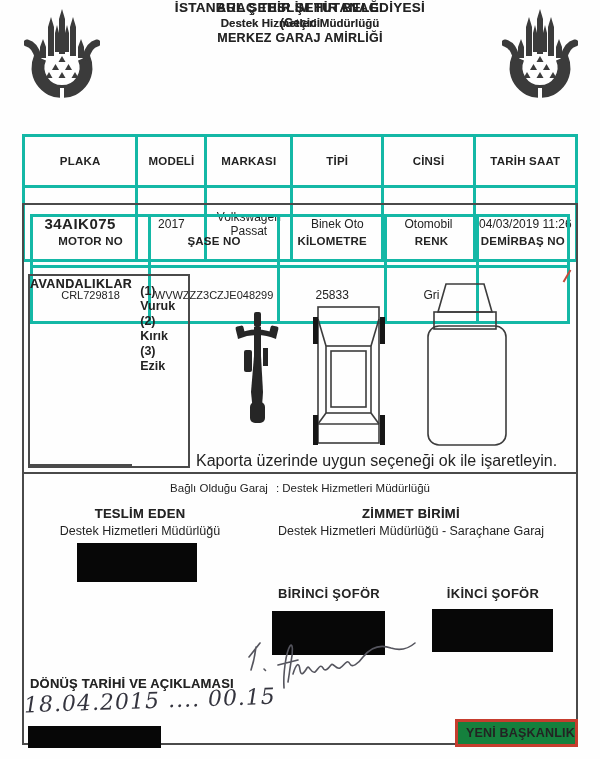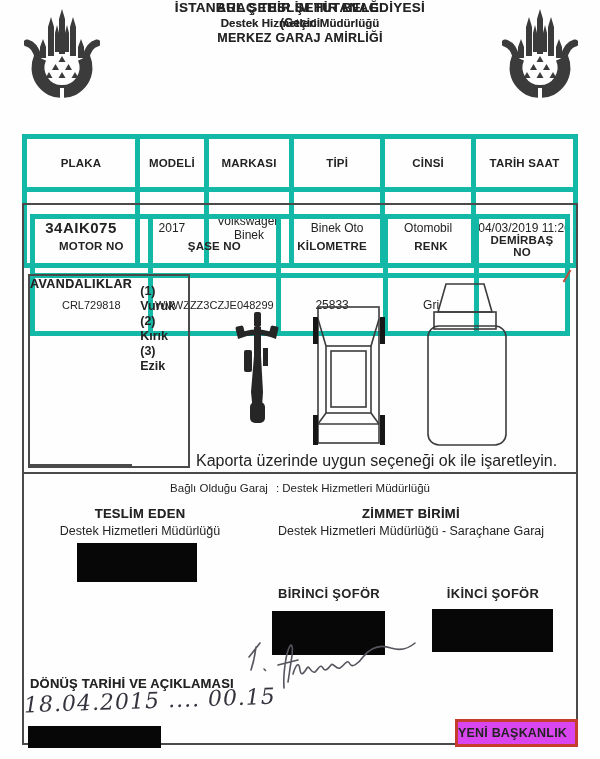--- a/index.html
+++ b/index.html
@@ -13,21 +13,21 @@
   
   .org-block{left:0; right:0; top:26;}
   .org1{font-size:13.5px; font-weight:bold; letter-spacing:.3px;}
   .org2{font-size:11.5px; font-weight:bold; margin-top:2px;}
   .org3{font-size:12.5px; font-weight:bold; margin-top:2px; letter-spacing:.3px;}
   .doc-title{left:0; right:0; top:103;}
   .doc-title .t1{font-size:13px; font-weight:bold; letter-spacing:.4px;}
   .doc-title .t2{font-size:12px; font-weight:bold; margin-top:1px;}
   
   table{border-collapse:collapse; table-layout:fixed; width:100%;}
-  td,th{border:5px solid #14b8a6; padding:15px 2px; overflow:hidden;margin-top:37px;}
+  td,th{border:3px solid #14b8a6; padding:15px 2px; overflow:hidden;margin-top:37px;}
   th{font-size:11.5px; letter-spacing:.2px;}
   .tbl1{left:22px; top:134px; width:556px;}
   .tbl1 th{height:18px;}
   .tbl1 td{height:41px; text-align:center; vertical-align:middle; font-size:12px;}
   .tbl1 td.plate{font-size:15px; font-weight:bold; letter-spacing:.5px;}
   .tbl2{left:30px; top:214px; width:540px;}
   .tbl2 th{height:18px;}
   .tbl2 td{height:23px; text-align:center; vertical-align:middle; font-size:11px;}
   .tbl2 td.km, .tbl2 td.renk{font-size:12px;}
   
@@ -52,21 +52,21 @@
   
   .redact{background:#070707;}
   
   .donus{left:30px; top:676px; font-size:13px; font-weight:bold; letter-spacing:.2px;}
   .handwrite{
     left:24px; top:688px; font-family:"DejaVu Serif", serif; font-style:italic;
     font-size:22px; color:#34343e; transform:rotate(-2deg); letter-spacing:1px; white-space:nowrap;
   }
   .stamp{
     left:455px; top:719px; width:117px; height:22px; border:3px solid #c63d2e;
-    background:#d946ef; font-size:12.5px; font-weight:bold; text-align:left; line-height:22px; letter-spacing:.2px;
+    background:#15803d; font-size:12.5px; font-weight:bold; text-align:right; line-height:22px; letter-spacing:.2px;
   }
   .scan-tick{left:566px; top:269px; width:2px; height:14px; background:#c4493a; transform:rotate(30deg);}
   svg{display:block;}
   .soft{text-shadow:0 0 .6px rgba(35,35,35,.45);}
 </style>
 </head>
 <body>
 
 <div class="page">
 
@@ -130,21 +130,21 @@
       <th>PLAKA</th>
       <th>MODELİ</th>
       <th>MARKASI</th>
       <th>TİPİ</th>
       <th>CİNSİ</th>
       <th>TARİH SAAT</th>
     </tr>
     <tr>
       <td class="plate">34AIK075</td>
       <td>2017</td>
-      <td>Volkswagen Binek</td>
+      <td>Volkswagen Passat</td>
       <td>Binek Oto</td>
       <td>Otomobil</td>
       <td>04/03/2019 11:26</td>
     </tr>
   </tbody>
     </table>
 
   <div class="abs outer-box"></div>
 
   <table class="abs tbl2">

